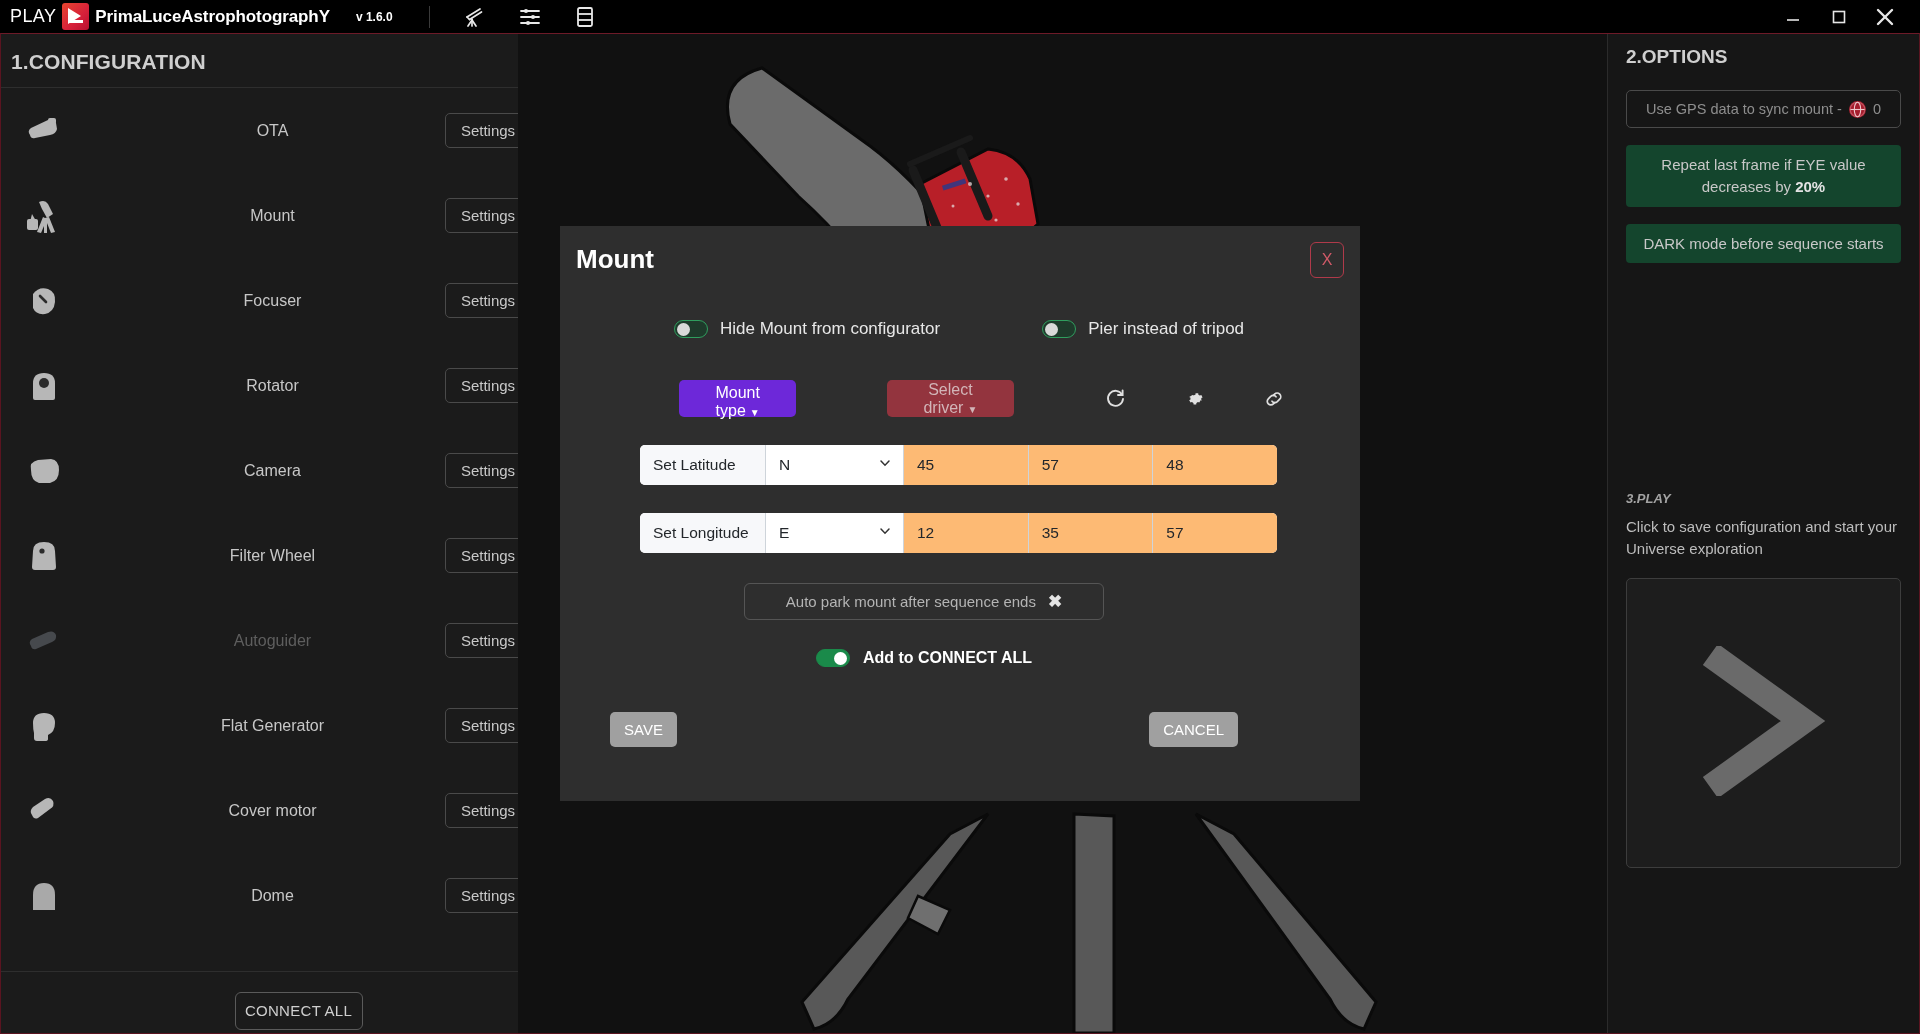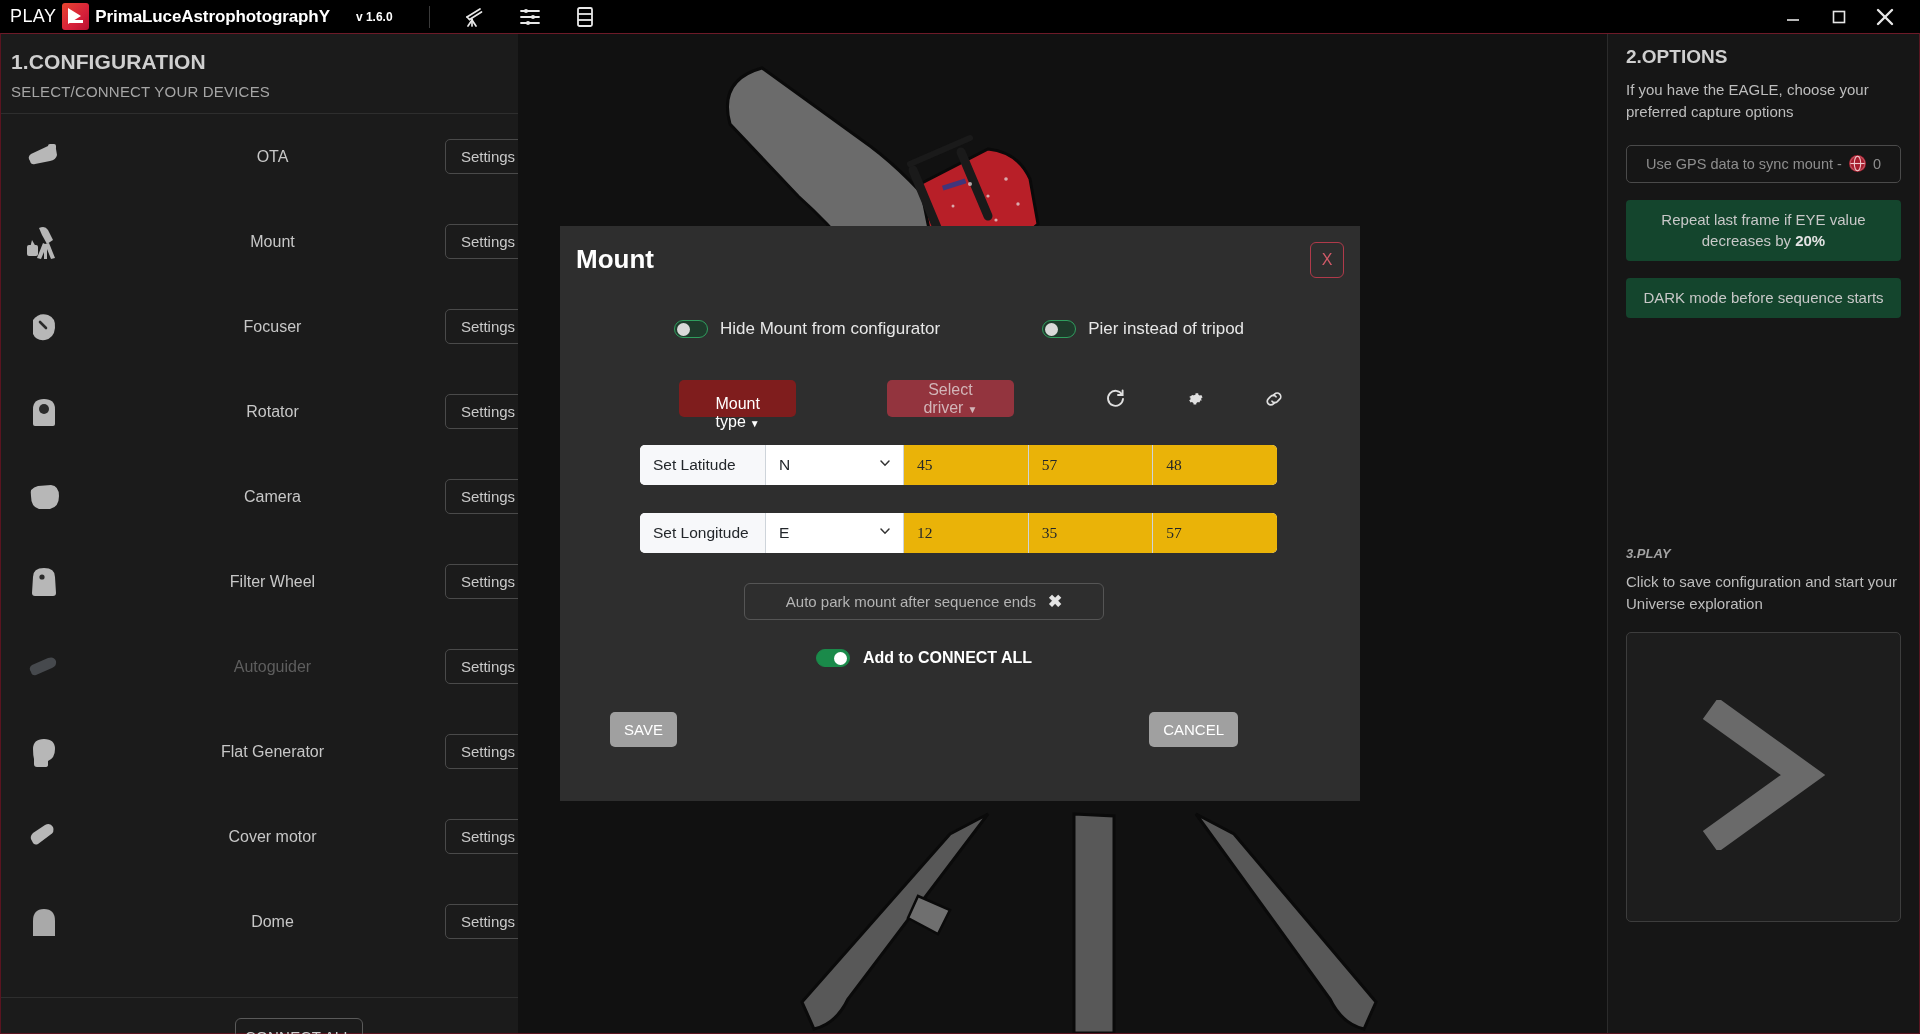--- a/index.html
+++ b/index.html
@@ -151,22 +151,22 @@
   .tg .knob {
     position: absolute; top: 2px; left: 2px; width: 13px; height: 13px;
     border-radius: 50%; background: #d9d9d9;
   }
   .tg.on { background: #1a8a4a; border-color: #1a8a4a; }
   .tg.on .knob { left: auto; right: 2px; background: #fff; }
   .tg-label { color: #e7e7e7; font-size: 17px; }
 
   .btn-row { display: flex; align-items: center; padding-left: 119px; margin-top: 41px; }
   .btn-mount {
-    height: 37px; padding: 15px 16px; border: none; border-radius: 5px;
-    background: #7f1d1d; color: #fff; font-size: 16px; cursor: pointer;
+    height: 37px; padding: 4px 16px; border: none; border-radius: 5px;
+    background: #6d28d9; color: #fff; font-size: 16px; cursor: pointer;
     font-family: "Liberation Sans", sans-serif;
   }
   .btn-driver {
     height: 37px; padding: 0 16px; border: none; border-radius: 5px;
     background: #93343e; color: #d2b5b8; font-size: 16px; cursor: pointer;
     margin-left: 91px; font-family: "Liberation Sans", sans-serif; text-align: center;
   }
   .caret { font-size: 10px; margin-left: 4px; }
   .m-ic { margin-left: 52px; width: 30px; height: 30px; color: #e0e0e0; display: flex; align-items: center; justify-content: center; cursor: pointer; }
   .m-ic.first { margin-left: 88px; }
@@ -178,22 +178,22 @@
   .f-label {
     width: 126px; background: #f7f8fa; color: #23272b; font-size: 15.5px;
     display: flex; align-items: center; padding-left: 13px; border-right: 1px solid #ced4da;
   }
   .f-sel {
     width: 138px; background: #fff; color: #23272b; font-size: 15.5px;
     display: flex; align-items: center; justify-content: space-between;
     padding: 0 11px 0 13px; border-right: 1px solid #ced4da; cursor: pointer;
   }
   .f-num {
-    flex: 1; background: #eab308; color: #23272b; font-size: 15.5px;
-    display: flex; align-items: center; padding-left: 13px; border-right: 1px solid #ced4da; font-family: Liberation Serif, serif;
+    flex: 1; background: #fdba74; color: #23272b; font-size: 15.5px;
+    display: flex; align-items: center; padding-left: 13px; border-right: 1px solid #ced4da;
   }
   .f-num:last-child { border-right: none; }
 
   .park-row { display: flex; justify-content: center; margin-top: 30px; }
   .park-btn {
     width: 360px; height: 37px; border: 1px solid #555; border-radius: 6px;
     background: transparent; color: #b4b4b4; font-size: 15px; cursor: pointer;
     display: flex; align-items: center; justify-content: center; gap: 12px;
     font-family: "Liberation Sans", sans-serif;
   }
@@ -267,21 +267,20 @@
           </svg>
       </span>
     </div>
   </div>
 
   <div class="frame"></div>
 
   <div class="left">
     <div class="left-head">
       <div class="left-title">1.CONFIGURATION</div>
-      <div class="left-sub">SELECT/CONNECT YOUR DEVICES</div>
     </div>
     <div class="dev-list" id="device-list">
         <div class="dev-row">
           <span class="dev-icon">
             <svg width="42" height="42" viewBox="0 0 42 42">
               <g fill="#b7b7b7">
                 <path d="M7 25 Q4 21 8 18 L25 10 Q31 8 33 13 L34 19 Q33 24 27 25 L12 28 Q8 29 7 25Z"></path>
                 <rect x="25" y="8" width="8" height="6" rx="2"></rect>
               </g>
             </svg>
@@ -431,21 +430,20 @@
         <path d="M556 780 L596 782 L596 999 L556 999 Z"></path>
       </g>
       <g fill="#6f6f6f" stroke="#0a0a0a" stroke-width="2.5">
         <path d="M400 862 L432 876 L420 900 L390 884 Z"></path>
       </g>
     </svg>
   </div>
 
   <div class="right">
     <div class="r-title">2.OPTIONS</div>
-    <div class="r-sub">If you have the EAGLE, choose your preferred capture options</div>
 
     <div class="r-gps">
       <span>Use GPS data to sync mount  -</span>
       <span class="globe">
         <svg width="17" height="17" viewBox="0 0 17 17" fill="none" stroke="#f0c9cd" stroke-width="1.1">
           <circle cx="8.5" cy="8.5" r="7.3" fill="#a51d2d" stroke="#c05663"></circle>
           <ellipse cx="8.5" cy="8.5" rx="3.2" ry="7.3"></ellipse>
           <path d="M1.4 8.5h14.2"></path>
         </svg>
       </span>

